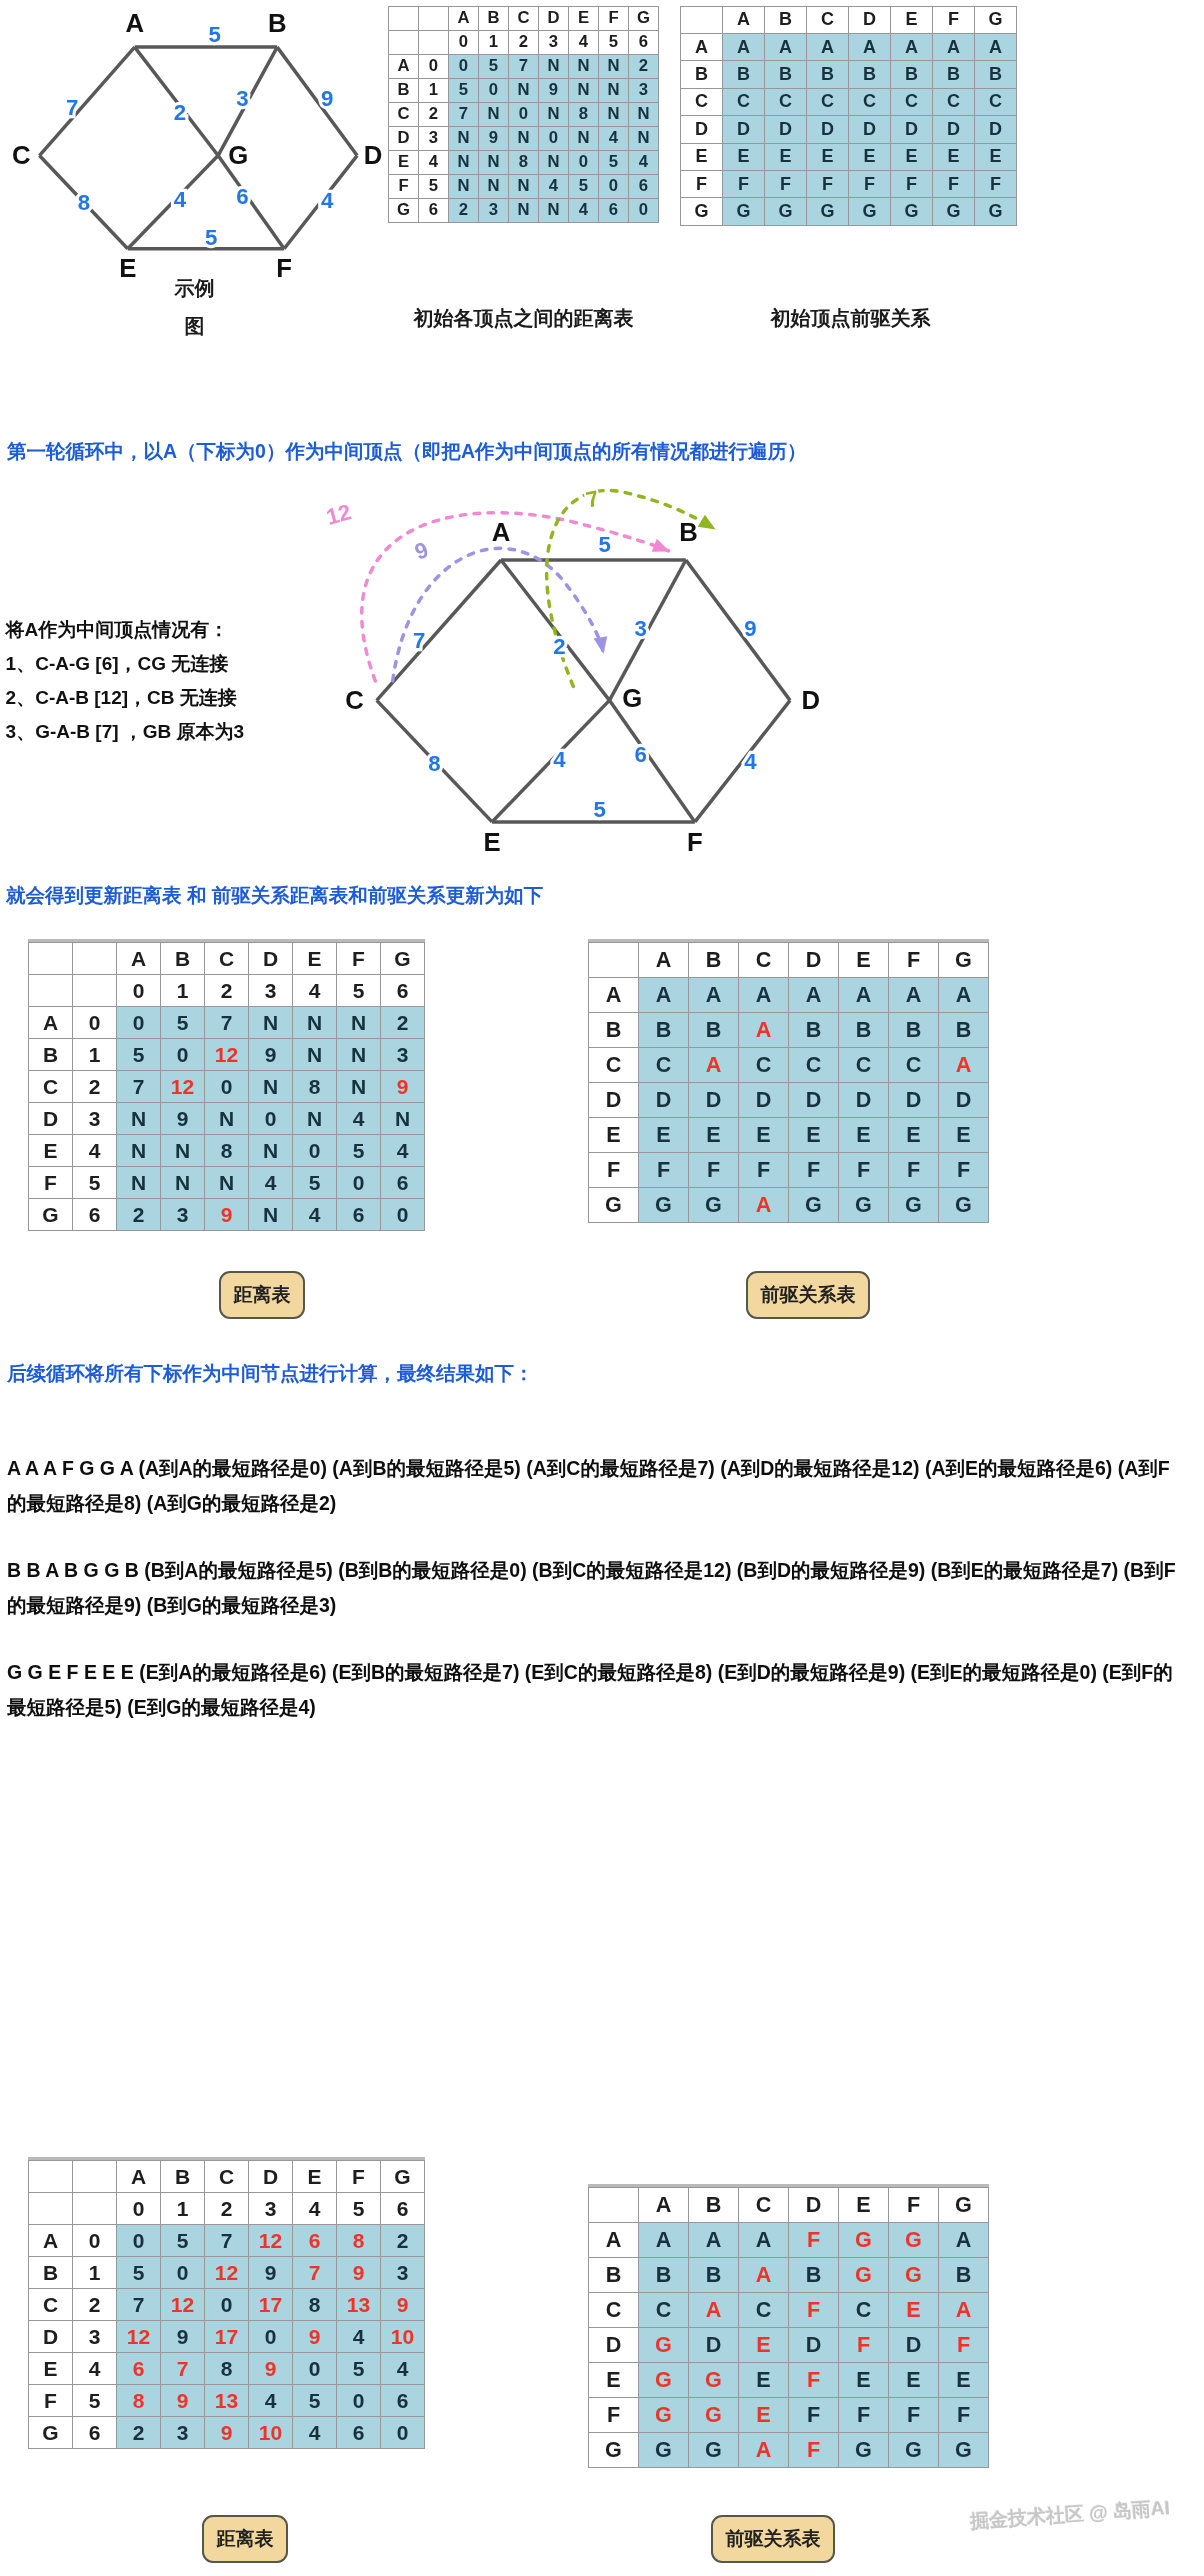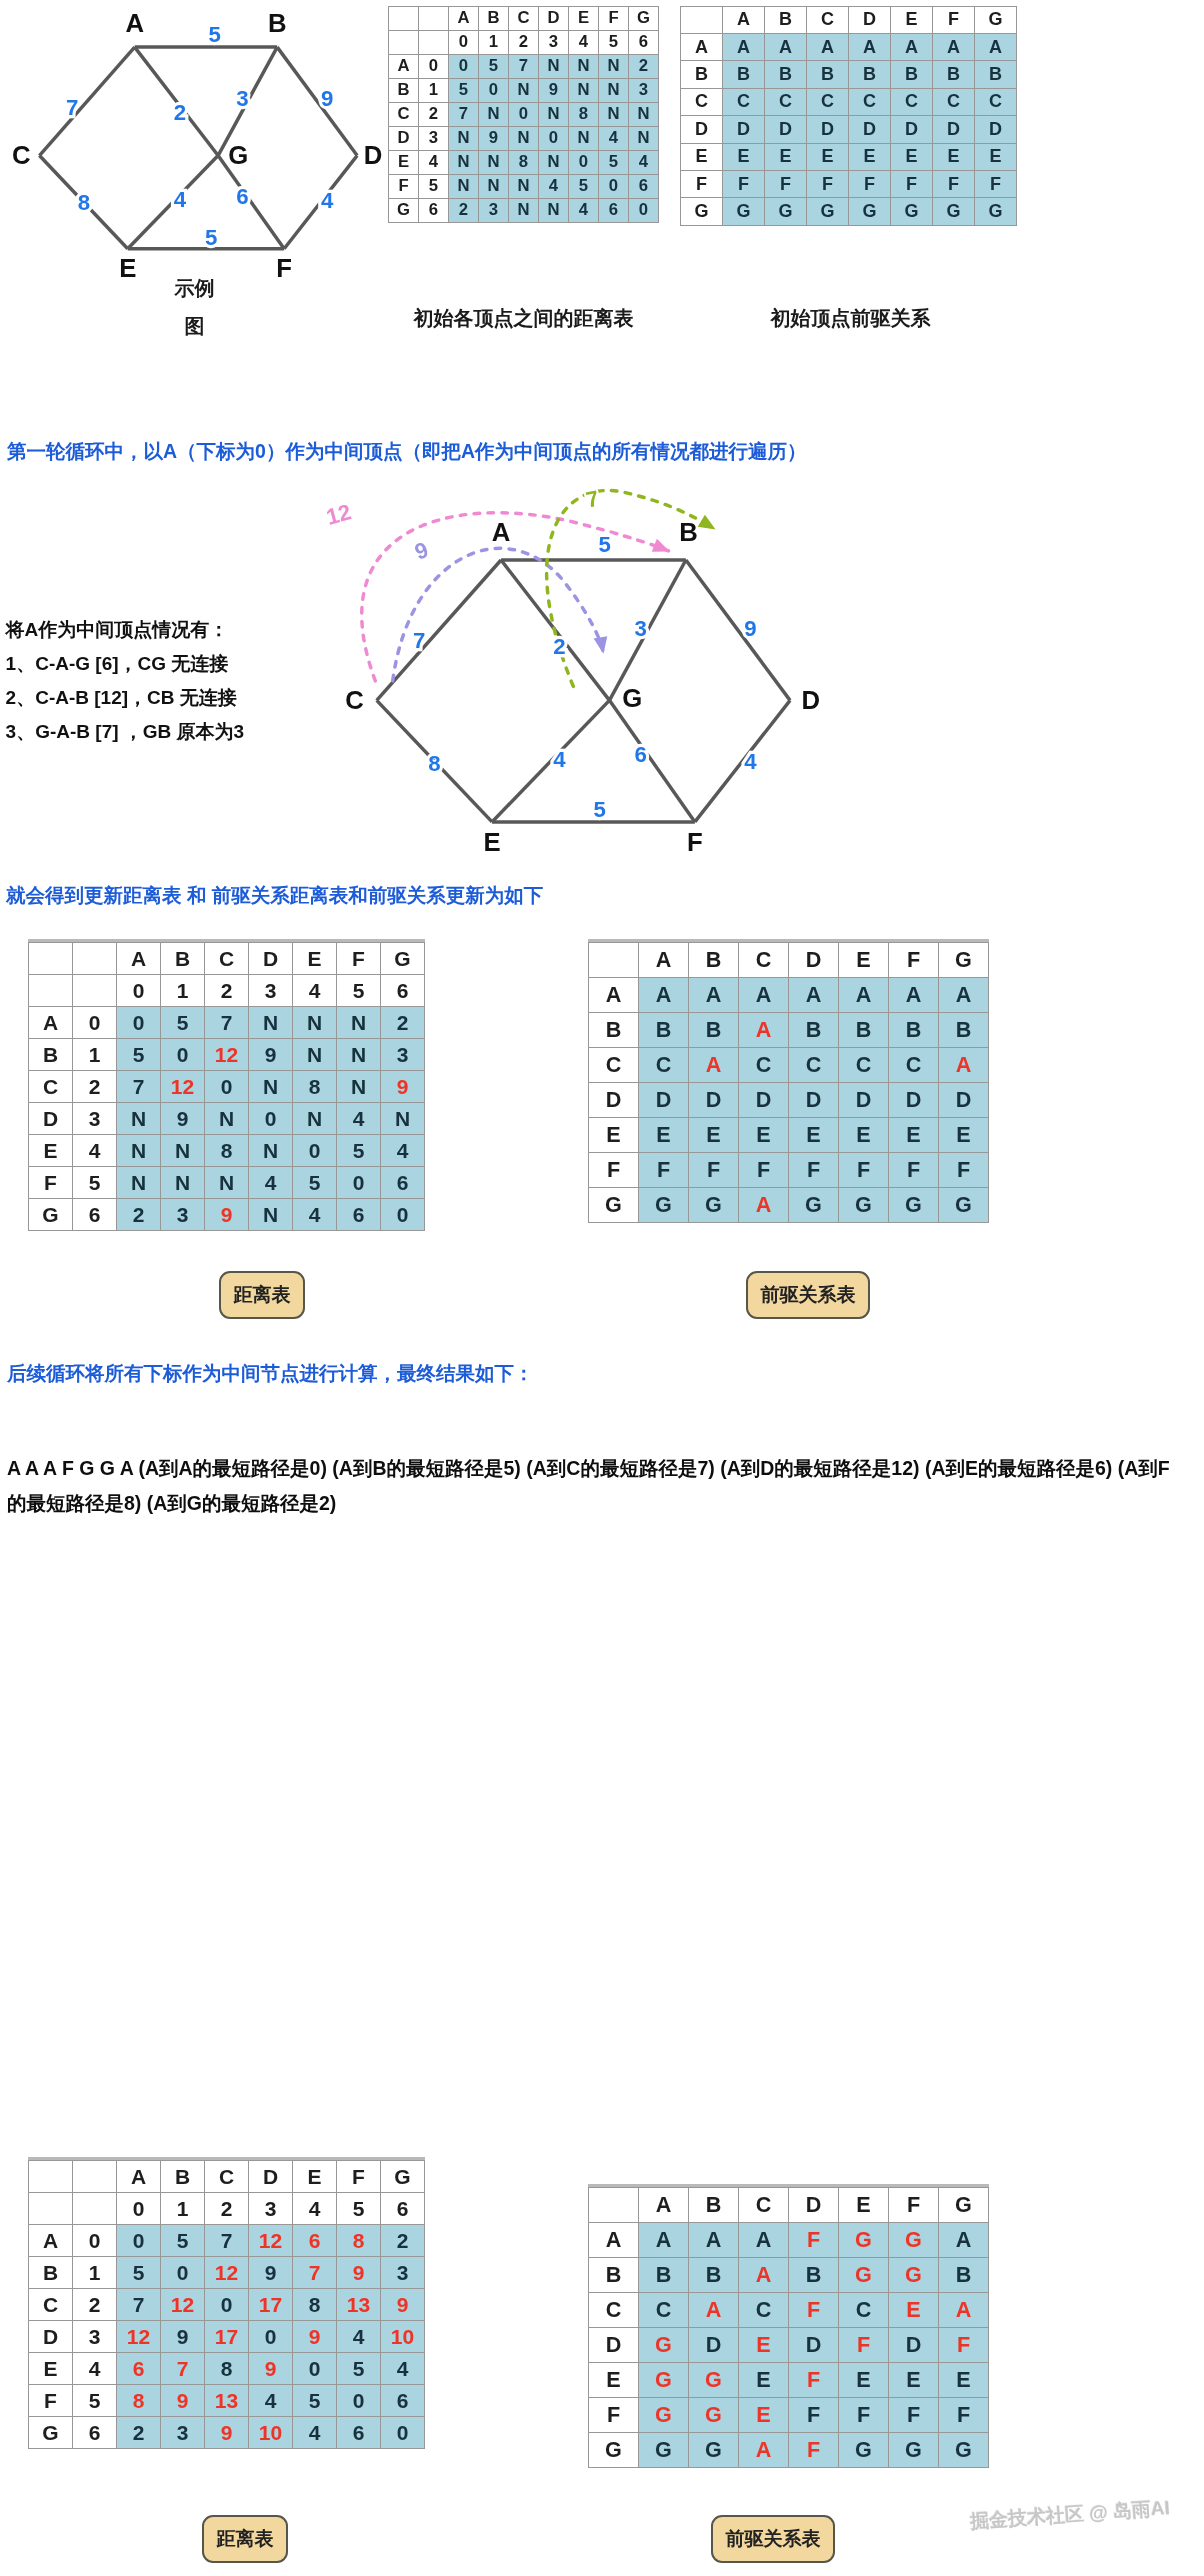--- a/index.html
+++ b/index.html
@@ -518,20 +518,22 @@
       </div>
   </div>
 
   <div class="abs btn" style="left:219px;top:1271px">距离表</div>
   <div class="abs btn" style="left:746px;top:1271px">前驱关系表</div>
 
   <div class="abs heading" style="left:7px;top:1360px">后续循环将所有下标作为中间节点进行计算，最终结果如下：</div>
 
   <div id="results" class="abs results" style="left:7px;top:1451px;width:1175px">
       <p>A A A F G G A (A到A的最短路径是0) (A到B的最短路径是5) (A到C的最短路径是7) (A到D的最短路径是12) (A到E的最短路径是6) (A到F的最短路径是8) (A到G的最短路径是2)</p>
+      <p>B B A B G G B (B到A的最短路径是5) (B到B的最短路径是0) (B到C的最短路径是12) (B到D的最短路径是9) (B到E的最短路径是7) (B到F的最短路径是9) (B到G的最短路径是3)</p>
+      <p>G G E F E E E (E到A的最短路径是6) (E到B的最短路径是7) (E到C的最短路径是8) (E到D的最短路径是9) (E到E的最短路径是0) (E到F的最短路径是5) (E到G的最短路径是4)</p>
     </div>
 
   <div class="abs shadowtop" style="left:28px;top:2157px">
     <div id="t-final-dist">
         <table class="dtable" style="font-size: 21px;">
           <tbody>
             <tr>
               <th class="hdr" style="width: 43px; height: 31px; min-width: 43px;"></th>
               <th class="hdr" style="width: 43px; height: 31px; min-width: 43px;"></th>
               <th class="hdr" style="width: 43px; height: 31px; min-width: 43px;">A</th>

